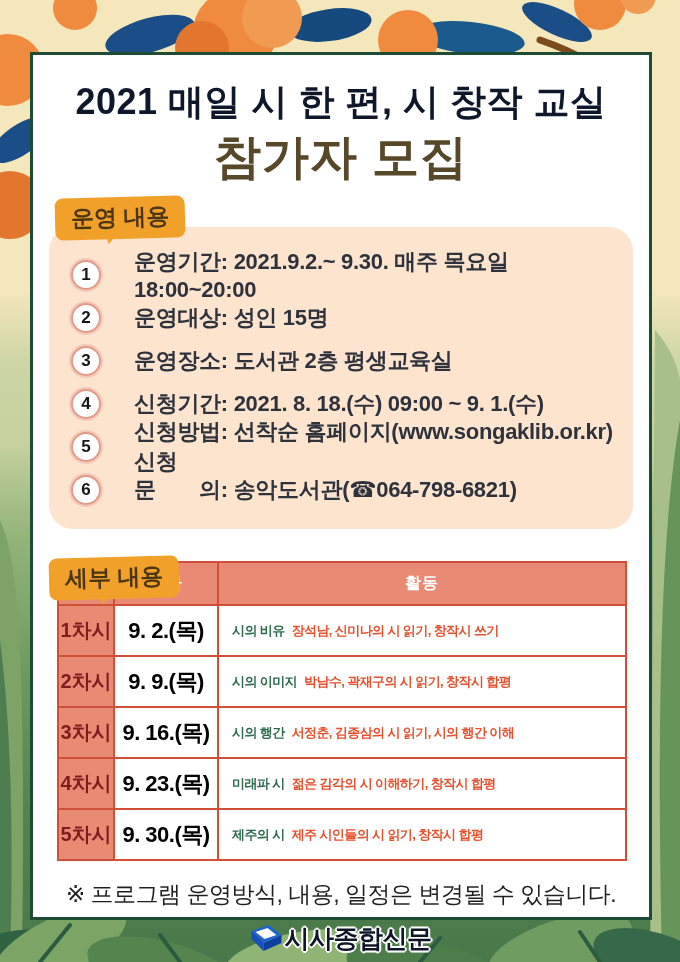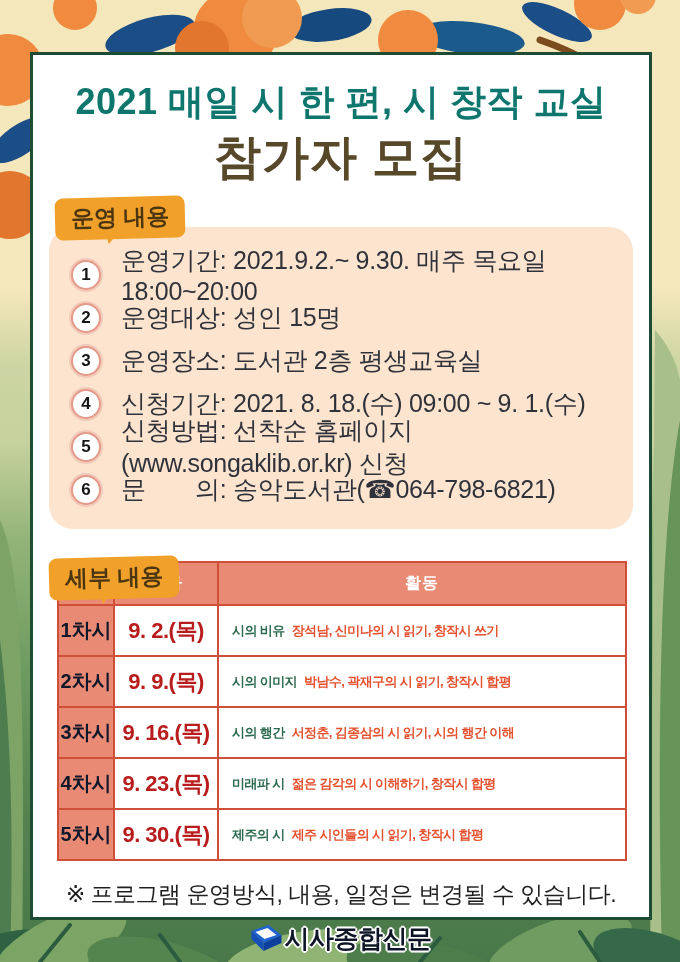--- a/index.html
+++ b/index.html
@@ -6,50 +6,50 @@
   .poster{
     position:relative;width:680px;height:962px;overflow:hidden;
     font-family:"Liberation Sans","DejaVu Sans",sans-serif;
     background:linear-gradient(180deg,#f5e7bc 0%,#f5e7bc 30%,#ccd5a3 38%,#c6d19e 46%,#93b478 56%,#6d9a5f 70%,#54824f 85%,#49784a 100%);
   }
   .bg-svg{position:absolute;inset:0;z-index:0;}
   .card{
     position:absolute;left:30px;top:52px;width:622px;height:868px;
     background:#ffffff;border:3px solid #1d4b33;box-sizing:border-box;z-index:1;
   }
-  .title1{margin:26px 12px 0;text-align:center;font-size:36px;line-height:42px;font-weight:800;color:#0f766e;letter-spacing:.5px;}
+  .title1{margin:26px 12px 0;text-align:center;font-size:36px;line-height:42px;font-weight:800;color:#0f172a;letter-spacing:.5px;}
   .title2{margin:8px 16px 0;text-align:center;font-size:47px;line-height:52px;font-weight:800;color:#57482a;letter-spacing:1px;}
   .op-section{position:relative;margin:14px 16px 0 16px;}
   .tag{
     position:relative;display:inline-block;background:#f1a12a;color:#4b3611;
     font-size:23px;font-weight:700;padding:5px 16px 6px;border-radius:8px;z-index:2;
     margin-left:6px;transform:rotate(-1.5deg);
   }
   .tag::after{
     content:"";position:absolute;left:50px;bottom:-13px;width:0;height:0;
     border:8px solid transparent;border-top:14px solid #f1a12a;border-right-width:12px;border-left-width:3px;
   }
   .peach{background:#fce4cf;border-radius:24px;margin-top:-12px;padding:26px 16px 18px 22px;position:relative;z-index:1;}
   .op-item{display:flex;align-items:center;height:43px;}
   .num{
     flex:0 0 30px;width:30px;height:30px;box-sizing:border-box;border-radius:50%;
     background:#fff;border:2px solid #e39a89;box-shadow:0 0 0 2px #f3c9ba;
     display:flex;align-items:center;justify-content:center;
     font-size:17px;font-weight:700;color:#151515;
   }
-  .op-text{margin-left:20px;font-size:25px;color:#30323b;font-weight:400;letter-spacing:-.3px;white-space:pre-wrap;}
+  .op-text{margin-left:33px;font-size:22px;color:#30323b;font-weight:700;letter-spacing:-.3px;white-space:pre-wrap;}
   .sched-section{position:relative;margin:32px 22px 0 24px;}
   .tag2{position:absolute;top:-4px;left:-14px;}
   table.sched{width:100%;border-collapse:collapse;table-layout:fixed;}
   table.sched th,table.sched td{border:2px solid #cf4f38;box-sizing:border-box;}
   table.sched th{height:43px;background:#e98a74;color:#fff;font-size:16px;font-weight:700;letter-spacing:1px;}
   col.c-session{width:56px;}
   col.c-date{width:104px;}
-  td.session{background:#e98a74;color:#0f172a;font-size:20px;font-weight:700;text-align:center;height:51px;}
-  td.date{background:#fff;color:#b91c1c;font-size:22px;font-weight:700;text-align:center;letter-spacing:-.5px;border-radius:14px;}
+  td.session{background:#e98a74;color:#7f1d1d;font-size:20px;font-weight:700;text-align:center;height:51px;}
+  td.date{background:#fff;color:#000000;font-size:22px;font-weight:700;text-align:center;letter-spacing:-.5px;border-radius:14px;}
   td.act{background:#fff;padding-left:13px;font-size:13px;font-weight:700;letter-spacing:-.6px;}
   .topic{color:#2c6a4e;margin-right:7px;}
   .detail{color:#e5512f;}
   .note{text-align:center;margin-top:18px;font-size:23px;color:#1f1f1f;font-weight:400;letter-spacing:-.5px;}
   .logo{position:absolute;left:50%;transform:translateX(-50%);bottom:7px;z-index:2;display:flex;align-items:center;white-space:nowrap;}
   .logo-text{
     font-size:25px;font-weight:800;color:#0d1526;letter-spacing:-.5px;
     text-shadow:-2px 0 #fff,2px 0 #fff,0 -2px #fff,0 2px #fff,-1px -1px #fff,1px 1px #fff,-1px 1px #fff,1px -1px #fff;
   }
 </style>

